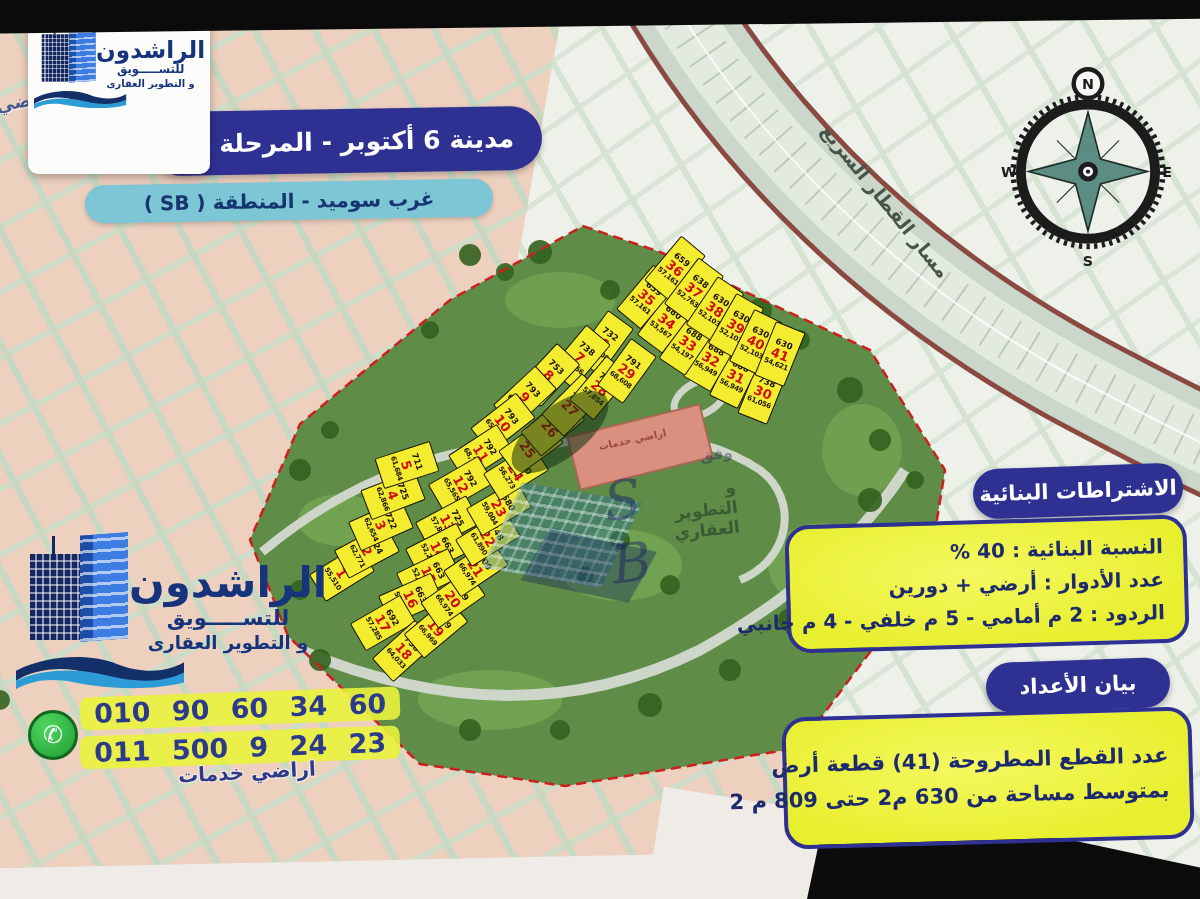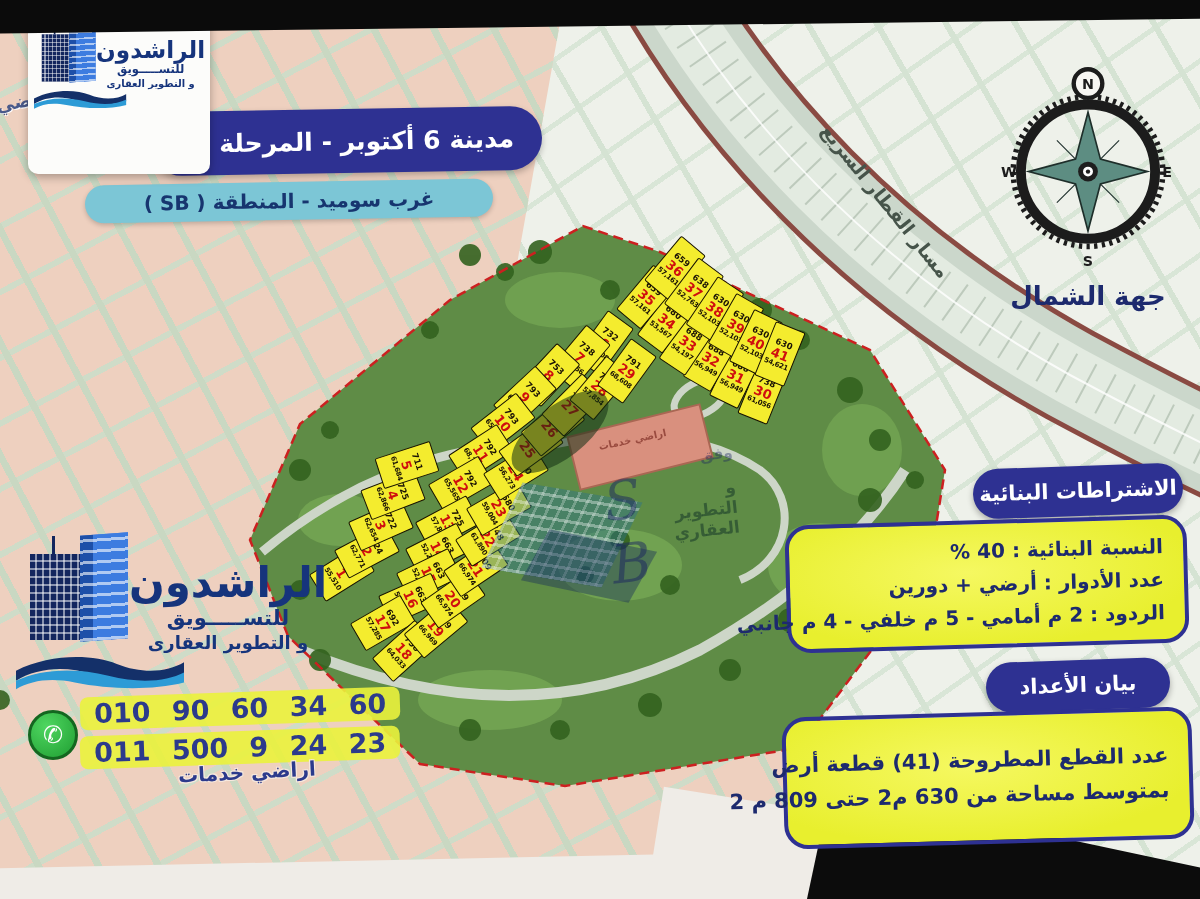--- a/index.html
+++ b/index.html
@@ -477,21 +477,20 @@
         <polygon points="80,42 91.3,84.7 134,96 91.3,107.3 80,150 68.7,107.3 26,96 68.7,84.7" fill="#5d8d82" stroke="#1e2e2a" stroke-width="1.5"></polygon>
         <circle cx="80" cy="96" r="9" fill="#1e1e1e"></circle>
         <circle cx="80" cy="96" r="4.5" fill="#ffffff"></circle>
         <circle cx="80" cy="96" r="2" fill="#1e1e1e"></circle>
         <circle cx="80" cy="16" r="13" fill="#f7f6f2" stroke="#1c1c1c" stroke-width="4"></circle>
         <text x="80" y="21" text-anchor="middle" font-size="13" font-weight="bold" fill="#1c1c1c">N</text>
         <text x="8" y="101" text-anchor="middle" font-size="13" font-weight="bold" fill="#1c1c1c">W</text>
         <text x="152" y="101" text-anchor="middle" font-size="13" font-weight="bold" fill="#1c1c1c">E</text>
         <text x="80" y="182" text-anchor="middle" font-size="13" font-weight="bold" fill="#1c1c1c">S</text>
       </svg>
-      <div class="compass-label">جهة الشمال</div>
     </div>
 
     <div class="pill pill-req">
       <span dir="rtl">الاشتراطات البنائية</span>
     </div>
     <div class="ybox ybox-req">
       <div>النسبة البنائية : 40 %</div>
       <div>عدد الأدوار :  أرضي + دورين</div>
       <div>الردود : 2 م أمامي - 5 م خلفي - 4 م جانبي</div>
     </div>

